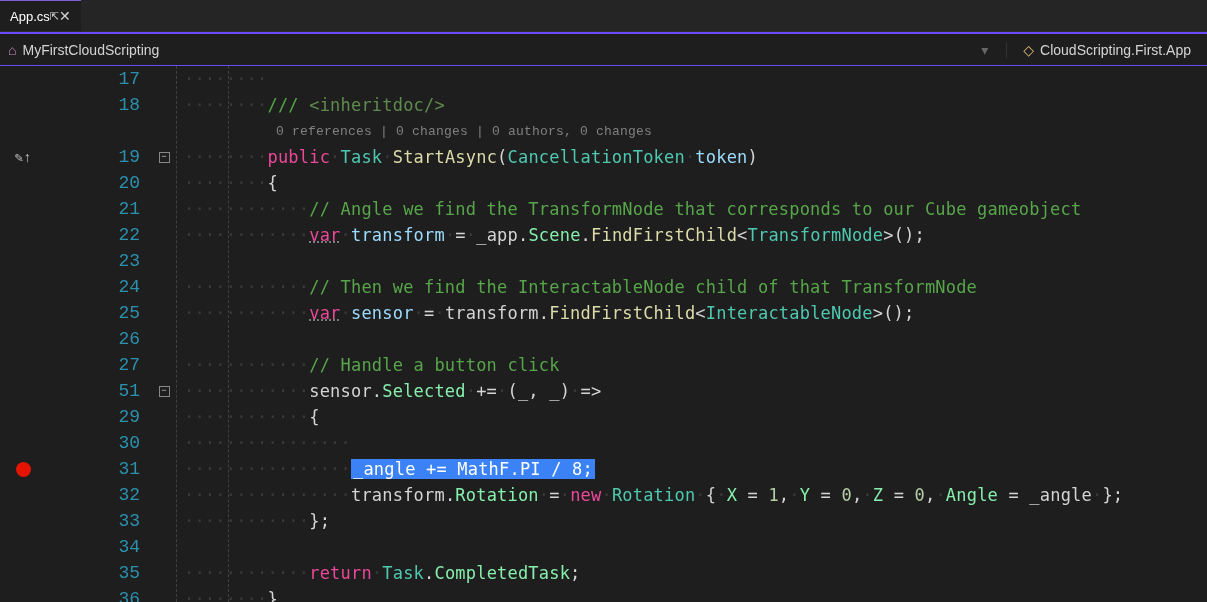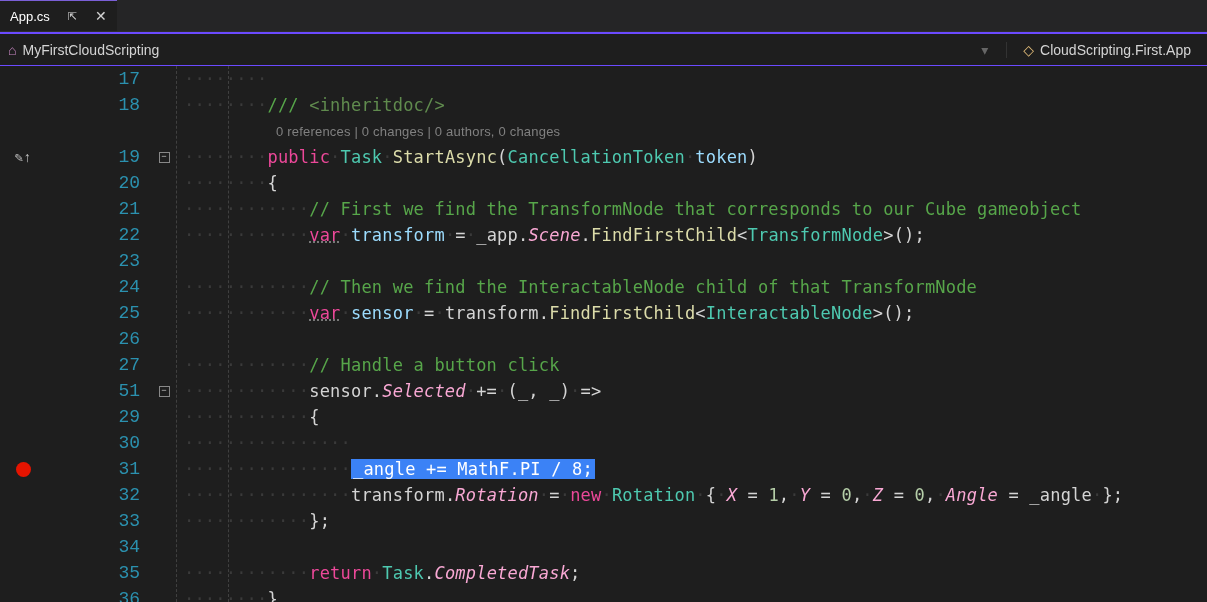--- a/index.html
+++ b/index.html
@@ -15,21 +15,21 @@
   .tab-bar {
     height: 32px;
     background: #252526;
     display: flex;
     align-items: stretch;
     border-bottom: 1px solid #2d2d2d;
   }
   .tab {
     display: flex;
     align-items: center;
-    gap: 18px;
+    gap: 0;
     padding: 0 10px;
     background: #1e1e1e;
     color: #ffffff;
     font-family: 'Segoe UI', sans-serif;
     font-size: 13px;
     border-top: 1px solid #7a5fd6;
   }
   .tab .pin { font-size: 11px; opacity: .8; }
   .tab .close { font-size: 14px; opacity: .8; cursor: pointer; }
   .nav-bar {
@@ -130,35 +130,35 @@
     display: flex;
     align-items: center;
     white-space: pre;
     padding-left: 8px;
     font-size: 17px;
     font-family: Consolas, monospace;
     letter-spacing: 0.2px;
   }
   .codelens {
     color: #808080;
-    font-family: Liberation Sans, sans-serif;
+    font-family: Liberation Mono, monospace;
     font-size: 13px;
   }
   .dots { color: #3a3a3a; }
   .kw { color: #ec4899; }
   .type { color: #4ec9b0; }
   .method { color: #dcdcaa; }
   .param { color: #9cdcfe; }
   .comment { color: #57a64a; }
   .xmlcomment { color: #608b4e; }
   .number { color: #b5cea8; }
   .op { color: #d4d4d4; }
   .punc { color: #d4d4d4; }
   .field { color: #d4d4d4; }
-  .prop { color: #f9a8d4; font-style: italic; }
+  .prop { color: #86efac; }
   .stmt-highlight {
     background: #3b82f6;
     color: #fff;
     padding: 0 2px;
   }
 </style>
 </head>
 <body>
 
 <div class="tab-bar">
@@ -269,21 +269,21 @@
     <div class="codeline"><span class="dots">········</span></div>
 
     <div class="codeline"><span class="dots">········</span><span class="comment">/// </span><span class="xmlcomment">&lt;inheritdoc/&gt;</span></div>
 
     <div class="codeline codelens" style="padding-left:100px"><span>0 references | 0 changes | 0 authors, 0 changes</span></div>
 
     <div class="codeline"><span class="dots">········</span><span class="kw">public</span><span class="dots">·</span><span class="type">Task</span><span class="dots">·</span><span class="method">StartAsync</span><span class="punc">(</span><span class="type">CancellationToken</span><span class="dots">·</span><span class="param">token</span><span class="punc">)</span></div>
 
     <div class="codeline"><span class="dots">········</span><span class="punc">{</span></div>
 
-    <div class="codeline"><span class="dots">············</span><span class="comment">// First we find the TransformNode that corresponds to our Cube gameobject</span></div>
+    <div class="codeline"><span class="dots">············</span><span class="comment">// Angle we find the TransformNode that corresponds to our Cube gameobject</span></div>
 
     <div class="codeline"><span class="dots">············</span><span class="kw" style="text-decoration:underline dotted #888">var</span><span class="dots">·</span><span class="param">transform</span><span class="dots">·</span><span class="op">=</span><span class="dots">·</span><span class="field">_app</span><span class="punc">.</span><span class="prop">Scene</span><span class="punc">.</span><span class="method">FindFirstChild</span><span class="punc">&lt;</span><span class="type">TransformNode</span><span class="punc">&gt;</span><span class="punc">();</span></div>
 
     <div class="codeline"></div>
 
     <div class="codeline"><span class="dots">············</span><span class="comment">// Then we find the InteractableNode child of that TransformNode</span></div>
 
     <div class="codeline"><span class="dots">············</span><span class="kw" style="text-decoration:underline dotted #888">var</span><span class="dots">·</span><span class="param">sensor</span><span class="dots">·</span><span class="op">=</span><span class="dots">·</span><span class="field">transform</span><span class="punc">.</span><span class="method">FindFirstChild</span><span class="punc">&lt;</span><span class="type">InteractableNode</span><span class="punc">&gt;</span><span class="punc">();</span></div>
 
     <div class="codeline"></div>

